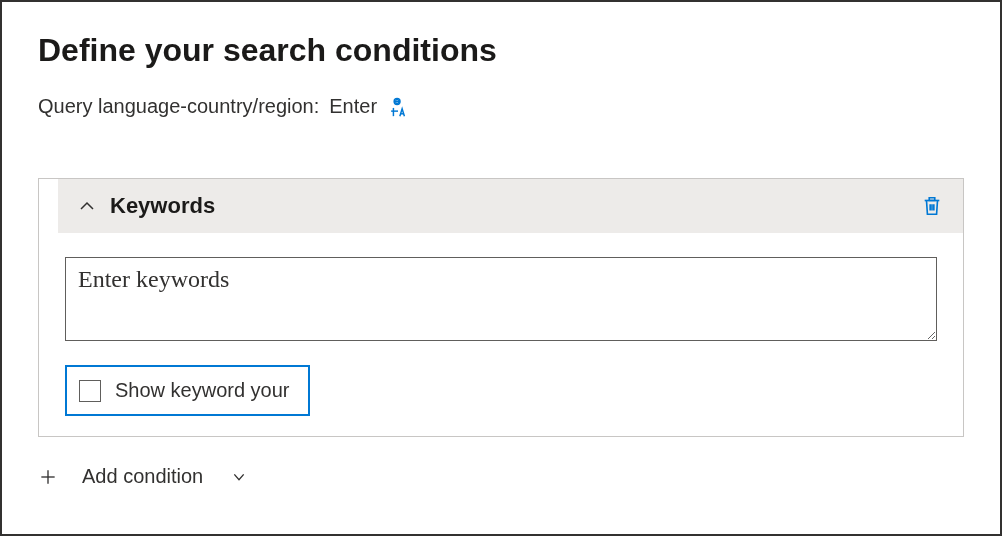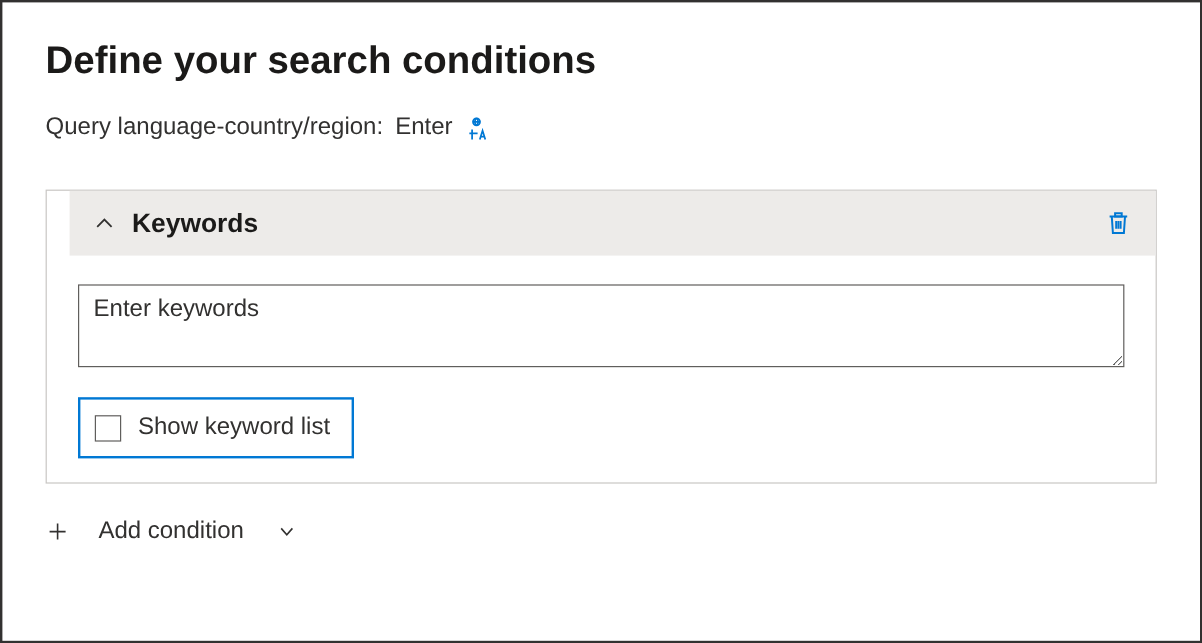--- a/index.html
+++ b/index.html
@@ -20,21 +20,21 @@
       font-size: 32px;
       font-weight: 700;
       color: #1b1a19;
       margin-bottom: 26px;
     }
     .query-lang-row {
       display: flex;
       align-items: center;
       font-size: 20px;
       color: #323130;
-      margin-bottom: 40px;
+      margin-bottom: 60px;
       gap: 10px;
     }
     .query-lang-row .icon-btn {
       color: #0078d4;
       display: inline-flex;
       align-items: center;
       cursor: pointer;
     }
     .keywords-panel {
       border: 1px solid #c8c6c4;
@@ -69,24 +69,24 @@
       color: #0078d4;
       display: inline-flex;
       align-items: center;
       cursor: pointer;
     }
     .keywords-body {
       padding: 24px 26px 20px 26px;
     }
     .keywords-textarea {
       width: 100%;
-      height: 69px;
+      height: 84px;
       border: 1px solid #605e5c;
-      font-family: Liberation Sans, sans-serif;
-      font-size: 20px;
+      font-family: Liberation Serif, serif;
+      font-size: 24px;
       color: #323130;
       padding: 8px 12px;
       resize: vertical;
     }
     .keywords-textarea::placeholder {
       color: #323130;
     }
     .show-keyword-highlight {
       display: inline-flex;
       align-items: center;
@@ -163,21 +163,21 @@
         <path d="M10 10 V17"></path>
         <path d="M12 10 V17"></path>
         <path d="M14 10 V17"></path>
       </svg>
     </span>
   </div>
   <div class="keywords-body">
     <textarea class="keywords-textarea" placeholder="Enter keywords" style=""></textarea>
     <div class="show-keyword-highlight">
       <div class="checkbox"></div>
-      <span class="show-keyword-label">Show keyword list</span>
+      <span class="show-keyword-label">Show keyword your</span>
     </div>
   </div>
 </div>
 
 <div class="add-condition-btn">
   <span class="plus">
     <svg width="20" height="20" viewBox="0 0 24 24" fill="none" stroke="currentColor" stroke-width="1.6">
       <path d="M12 4 V20"></path>
       <path d="M4 12 H20"></path>
     </svg>

